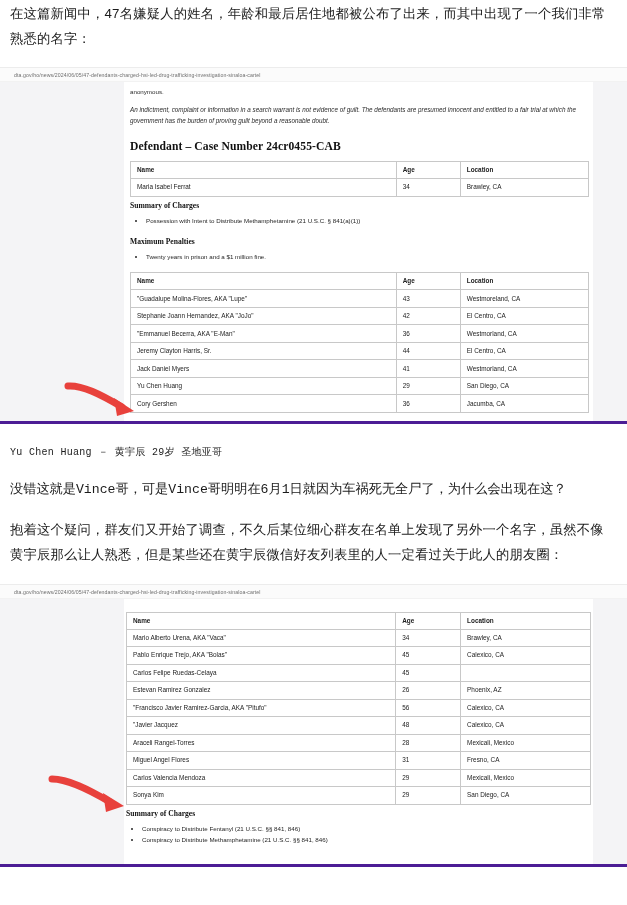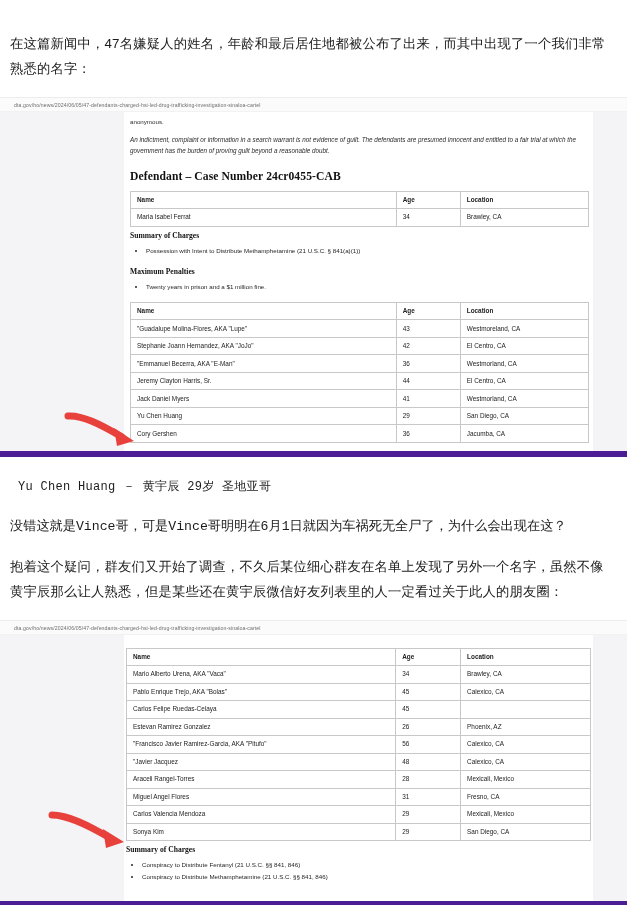--- a/index.html
+++ b/index.html
@@ -15,44 +15,44 @@
   
   .para {
     font-family: "Liberation Sans", sans-serif;
     font-size: 13.3px;
     line-height: 1.85;
     color: #1b1b1b;
     letter-spacing: 0.2px;
     padding: 0 10px;
     margin: 0;
   }
-  .para.first { padding-top: 32px; }
+  .para.first { padding-top: 2px; }
   .para.mono-ish {
     font-family: "Liberation Mono", monospace;
     font-size: 13.2px;
     letter-spacing: 0px;
   }
   .para-gap { height: 16px; }
   .para-gap.lg { height: 20px; }
 
   .highlight-name {
     font-family: "Liberation Mono", monospace;
-    font-size: 12px;
+    font-size: 10px;
     line-height: 1.8;
     color: #1b1b1b;
-    padding: 0 18px;
+    padding: 0 10px;
     letter-spacing: 0.3px;
   }
 
   
   .shot {
     position: relative;
     background: #a21caf;
     border-top: 1px solid #ececec;
-    border-bottom: 6px solid #4c1d95;
+    border-bottom: 3px solid #4c1d95;
     overflow: hidden;
   }
   .shot-url {
     font-size: 5.2px;
     color: #6f6f6f;
     padding: 4px 0 3px 14px;
     background: #fbfbfb;
     letter-spacing: 0.1px;
     white-space: nowrap;
     border-bottom: 1px solid #f2f2f2;

